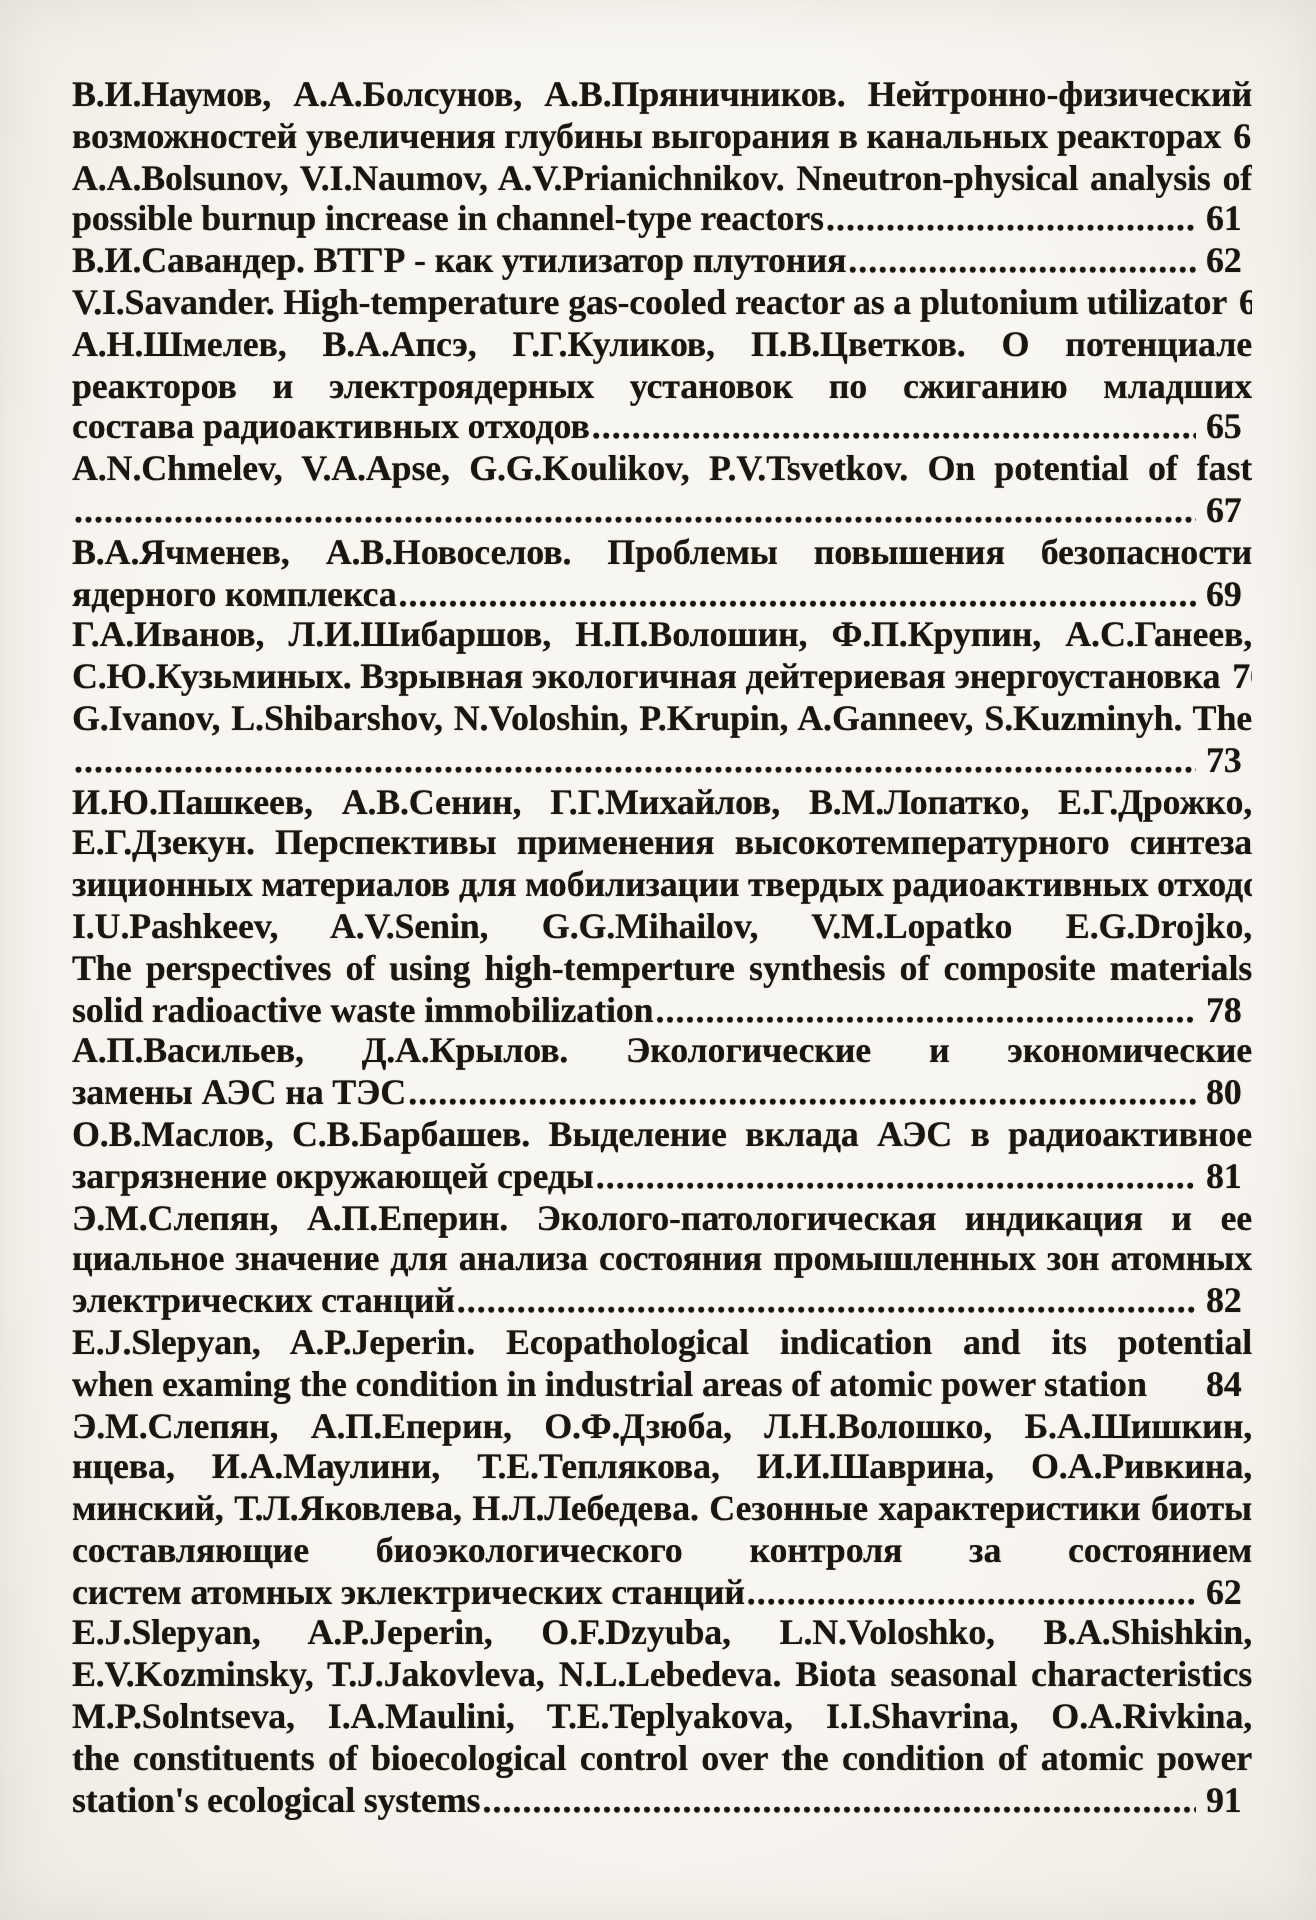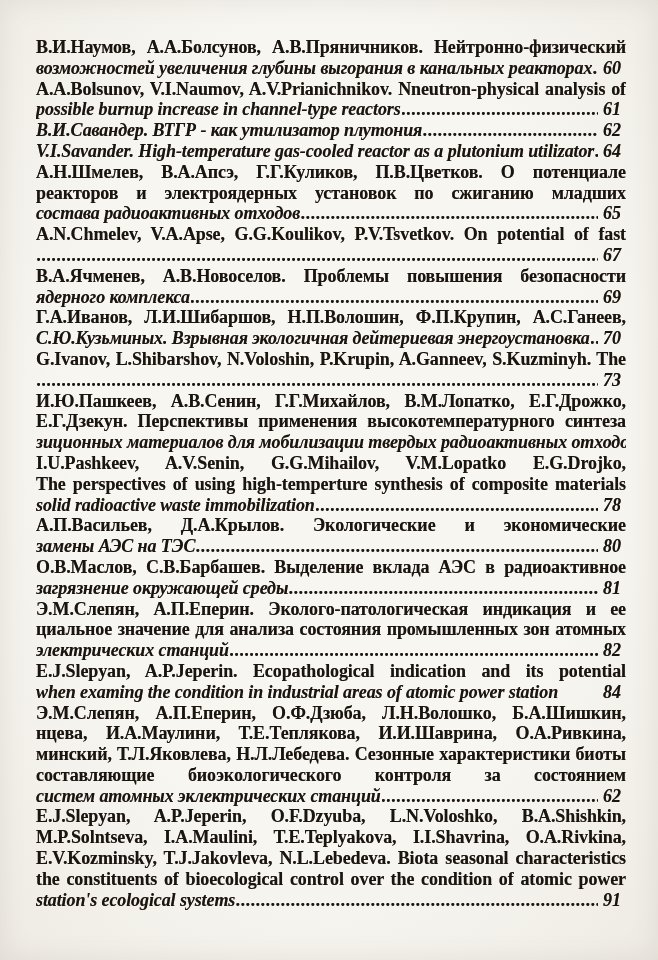--- a/index.html
+++ b/index.html
@@ -31,21 +31,20 @@
     height: 20.8px;
     overflow: hidden;
     text-align: justify;
     text-align-last: justify;
   }
   .lastline {
     display: flex;
     align-items: baseline;
     height: 20.8px;
     overflow: hidden;
-    font-style: italic;
   }
   .lastline .txt {
     flex: none;
     white-space: nowrap;
   }
   .leader {
     flex: 1 1 auto;
     min-width: 0;
     overflow: hidden;
     white-space: nowrap;
@@ -207,22 +206,22 @@
       <div class="jline">составляющие биоэкологического контроля за состоянием экологических</div>
       <div class="lastline">
         <span class="txt">систем атомных эклектрических станций</span>
         <span class="leader">....................................................................................................................................................................................</span>
         <span class="pagenum">62</span>
       </div>
     </div>
 
     <div class="entry">
       <div class="jline">E.J.Slepyan, A.P.Jeperin, O.F.Dzyuba, L.N.Voloshko, B.A.Shishkin,</div>
+      <div class="jline">E.V.Kozminsky, T.J.Jakovleva, N.L.Lebedeva. Biota seasonal characteristics as</div>
       <div class="jline">M.P.Solntseva, I.A.Maulini, T.E.Teplyakova, I.I.Shavrina, O.A.Rivkina,</div>
-      <div class="jline">E.V.Kozminsky, T.J.Jakovleva, N.L.Lebedeva. Biota seasonal characteristics as</div>
       <div class="jline">the constituents of bioecological control over the condition of atomic power</div>
       <div class="lastline">
         <span class="txt">station's ecological systems</span>
         <span class="leader">....................................................................................................................................................................................</span>
         <span class="pagenum">91</span>
       </div>
     </div>
 
   </div>
 </div>

